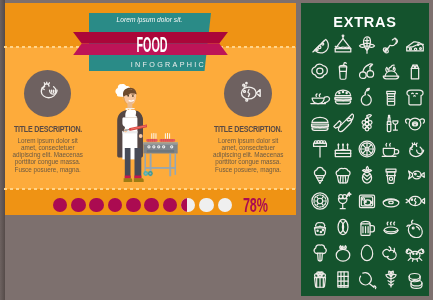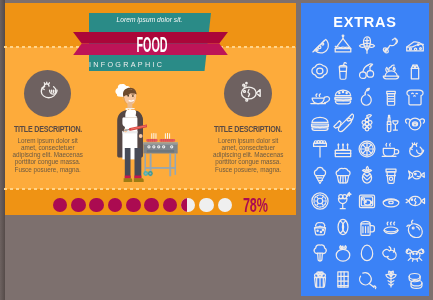--- a/index.html
+++ b/index.html
@@ -20,21 +20,21 @@
      background-image:repeating-linear-gradient(to right,#FFD48A 0 3px,rgba(0,0,0,0) 3px 6px);}
   .d1{top:43px;}
   .d2{top:185px;z-index:4;}
   .d3{top:239px;z-index:4;}
 
   
   .banner{position:absolute;left:0;top:0;width:292px;height:75px;z-index:3;}
   .tealblock{position:absolute;left:85px;top:10.3px;width:122px;height:58px;}
   .tagline{position:absolute;left:88px;top:12.5px;width:115px;text-align:center;
      font-style:italic;font-size:6.6px;color:#FAFAFA;letter-spacing:.05px;}
-  .infographic{position:absolute;left:85px;top:56.5px;width:117px;text-align:left;
+  .infographic{position:absolute;left:85px;top:56.5px;width:117px;text-align:right;
      font-size:7.2px;color:#EFEFEF;letter-spacing:2.3px;font-weight:400;}
   .ribbon{position:absolute;left:68.7px;top:28.5px;width:155px;height:23.5px;}
   .food-title{position:absolute;left:70px;top:30.3px;width:156px;height:25px;
      display:flex;align-items:center;justify-content:center;
      font-size:21.5px;font-weight:700;color:#FFFFFF;letter-spacing:0px;z-index:4;
      transform:scaleX(.50) scaleY(1.06);transform-origin:50% 50%;
      font-family:"Liberation Sans",sans-serif;}
 
   
   .col{position:absolute;width:104px;text-align:center;z-index:3;}
@@ -56,21 +56,21 @@
   .stat-cap{position:absolute;left:18px;top:216.5px;width:256px;text-align:center;z-index:5;
      font-size:5.75px;line-height:7.45px;color:#7A5A18;letter-spacing:0px;}
 
   
   .bot-icon{position:absolute;left:8px;top:250px;width:44px;height:44px;z-index:5;}
   .bot-body{position:absolute;left:58px;top:249px;width:134px;z-index:5;
      font-size:5.9px;line-height:8px;color:#EAF5F3;}
   .chart{position:absolute;left:202.5px;top:238.5px;width:74px;height:50px;z-index:5;}
 
   
-  .extras{position:absolute;left:301px;top:3px;width:128px;height:293px;background:#3b82f6;}
+  .extras{position:absolute;left:301px;top:3px;width:128px;height:293px;background:#14532d;}
   .extras-title{position:absolute;left:0;top:11px;width:128px;text-align:center;
      font-size:14.5px;font-weight:700;color:#FFFFFF;letter-spacing:.8px;}
   .igrid{position:absolute;left:0;top:31px;width:128px;}
   .icell{position:absolute;width:22px;height:22px;}
   .icell svg{display:block;width:22px;height:22px;}
 
   .chef{position:absolute;left:110.5px;top:78.5px;width:32px;height:100px;z-index:3;}
   .grill{position:absolute;left:139px;top:129.5px;width:35px;height:44px;z-index:3;}
   .shadowL{position:absolute;left:0;top:0;width:5px;height:300px;
      background:linear-gradient(to right,#6d6260,#554b49);z-index:1;}

